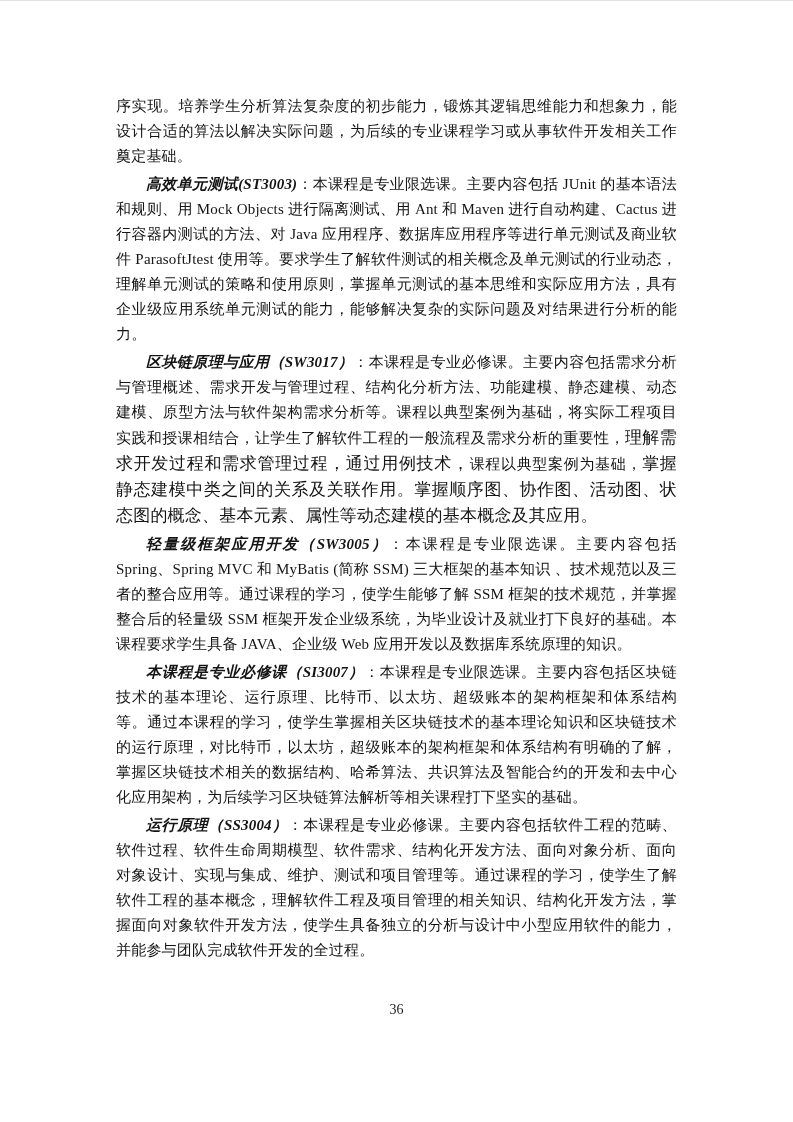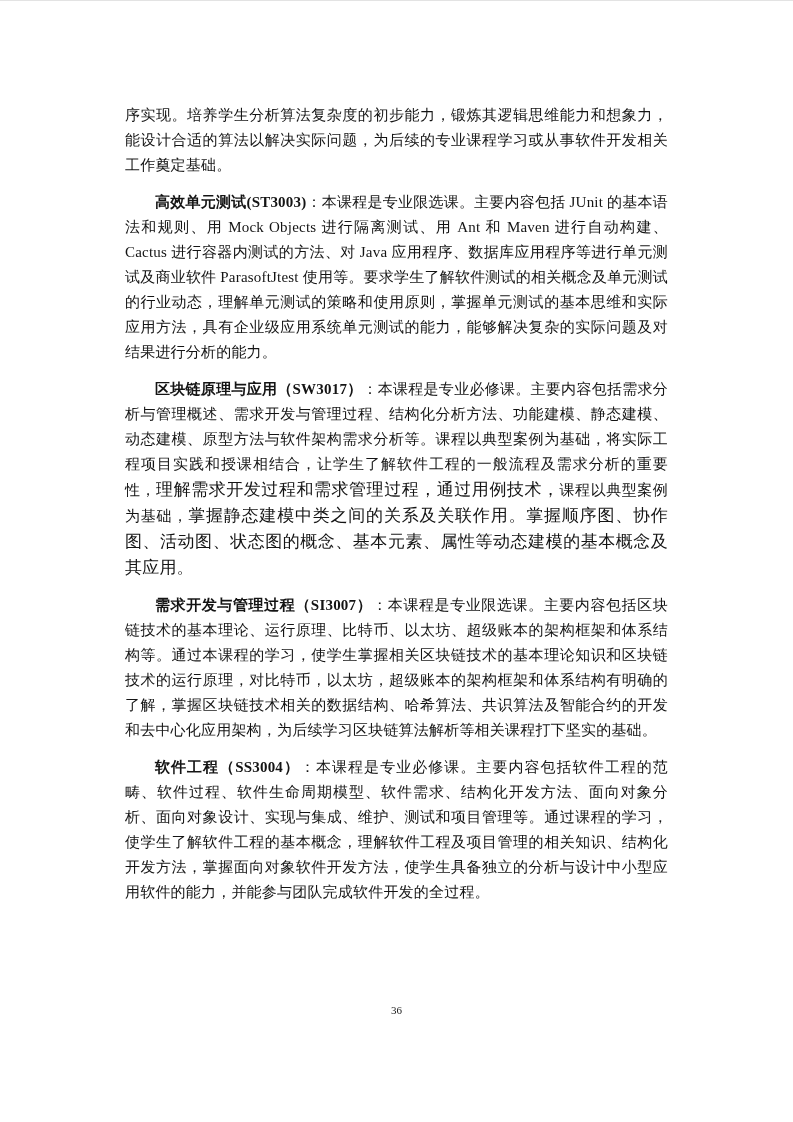--- a/index.html
+++ b/index.html
@@ -27,54 +27,55 @@
     left: 113px;
     top: 91px;
     width: 567px;
     font-size: 15px;
     line-height: 25px;
     text-align: justify;
     text-justify: inter-ideograph;
     letter-spacing: 0.2px;
   }
   .content p {
-    margin: 12px;
+    margin: 3px;
     padding: 0;
   }
   .indent { text-indent: 2em; }
   .mt { margin-top: 8px !important; }
-  .course { font-weight: 700; }
+  .course { font-weight: 700; font-style: italic; }
   .lg { font-size: 17px; }
   .page-number {
     position: absolute;
     top: 1001px;
     left: 113px;
     width: 567px;
     text-align: center;
-    font-size: 11px;
+    font-size: 14px;
     line-height: 18px;
     color: #222222;
   }
 </style>
 </head>
 <body>
 
 <div class="page">
   <div class="page-top-line"></div>
 
   <div class="content">
 
     <p class="para"><span>序实现。培养学生分析算法复杂度的初步能力，锻炼其逻辑思维能力和想象力，能设计合适的算法以解决实际问题，为后续的专业课程学习或从事软件开发相关工作奠定基础。</span></p>
 
     <p class="para indent"><b class="course">高效单元测试(ST3003)</b><span>：本课程是专业限选课。主要内容包括 JUnit 的基本语法和规则、用 Mock Objects 进行隔离测试、用 Ant 和 Maven 进行自动构建、Cactus 进行容器内测试的方法、对 Java 应用程序、数据库应用程序等进行单元测试及商业软件 ParasoftJtest 使用等。要求学生了解软件测试的相关概念及单元测试的行业动态，理解单元测试的策略和使用原则，掌握单元测试的基本思维和实际应用方法，具有企业级应用系统单元测试的能力，能够解决复杂的实际问题及对结果进行分析的能力。</span></p>
 
     <p class="para indent"><b class="course">区块链原理与应用（SW3017）</b><span>：本课程是专业必修课。主要内容包括需求分析与管理概述、需求开发与管理过程、结构化分析方法、功能建模、静态建模、动态建模、原型方法与软件架构需求分析等。课程以典型案例为基础，将实际工程项目实践和授课相结合，让学生了解软件工程的一般流程及需求分析的重要性，</span><span class="lg">理解需求开发过程和需求管理过程，通过用例技术，</span><span>课程以典型案例为基础，</span><span class="lg">掌握静态建模中类之间的关系及关联作用。掌握顺序图、协作图、活动图、状态图的概念、基本元素、属性等动态建模的基本概念及其应用。</span></p>
 
 
+    <p class="para indent"><b class="course">轻量级框架应用开发（SW3005）</b><span>：本课程是专业限选课。主要内容包括 Spring、Spring MVC 和 MyBatis (简称 SSM) 三大框架的基本知识 、技术规范以及三者的整合应用等。通过课程的学习，使学生能够了解 SSM 框架的技术规范，并掌握整合后的轻量级 SSM 框架开发企业级系统，为毕业设计及就业打下良好的基础。本课程要求学生具备 JAVA、企业级 Web 应用开发以及数据库系统原理的知识。</span></p>
 
-    <p class="para indent"><b class="course">需求开发与管理过程（SI3007）</b><span>：本课程是专业限选课。主要内容包括区块链技术的基本理论、运行原理、比特币、以太坊、超级账本的架构框架和体系结构等。通过本课程的学习，使学生掌握相关区块链技术的基本理论知识和区块链技术的运行原理，对比特币，以太坊，超级账本的架构框架和体系结构有明确的了解，掌握区块链技术相关的数据结构、哈希算法、共识算法及智能合约的开发和去中心化应用架构，为后续学习区块链算法解析等相关课程打下坚实的基础。</span></p>
+    <p class="para indent"><b class="course">本课程是专业必修课（SI3007）</b><span>：本课程是专业限选课。主要内容包括区块链技术的基本理论、运行原理、比特币、以太坊、超级账本的架构框架和体系结构等。通过本课程的学习，使学生掌握相关区块链技术的基本理论知识和区块链技术的运行原理，对比特币，以太坊，超级账本的架构框架和体系结构有明确的了解，掌握区块链技术相关的数据结构、哈希算法、共识算法及智能合约的开发和去中心化应用架构，为后续学习区块链算法解析等相关课程打下坚实的基础。</span></p>
 
-    <p class="para indent"><b class="course">软件工程（SS3004）</b><span>：本课程是专业必修课。主要内容包括软件工程的范畴、软件过程、软件生命周期模型、软件需求、结构化开发方法、面向对象分析、面向对象设计、实现与集成、维护、测试和项目管理等。通过课程的学习，使学生了解软件工程的基本概念，理解软件工程及项目管理的相关知识、结构化开发方法，掌握面向对象软件开发方法，使学生具备独立的分析与设计中小型应用软件的能力，并能参与团队完成软件开发的全过程。</span></p>
+    <p class="para indent"><b class="course">运行原理（SS3004）</b><span>：本课程是专业必修课。主要内容包括软件工程的范畴、软件过程、软件生命周期模型、软件需求、结构化开发方法、面向对象分析、面向对象设计、实现与集成、维护、测试和项目管理等。通过课程的学习，使学生了解软件工程的基本概念，理解软件工程及项目管理的相关知识、结构化开发方法，掌握面向对象软件开发方法，使学生具备独立的分析与设计中小型应用软件的能力，并能参与团队完成软件开发的全过程。</span></p>
 
   </div>
 
   <div class="page-number">36</div>
 </div>
 
 </body></html>

